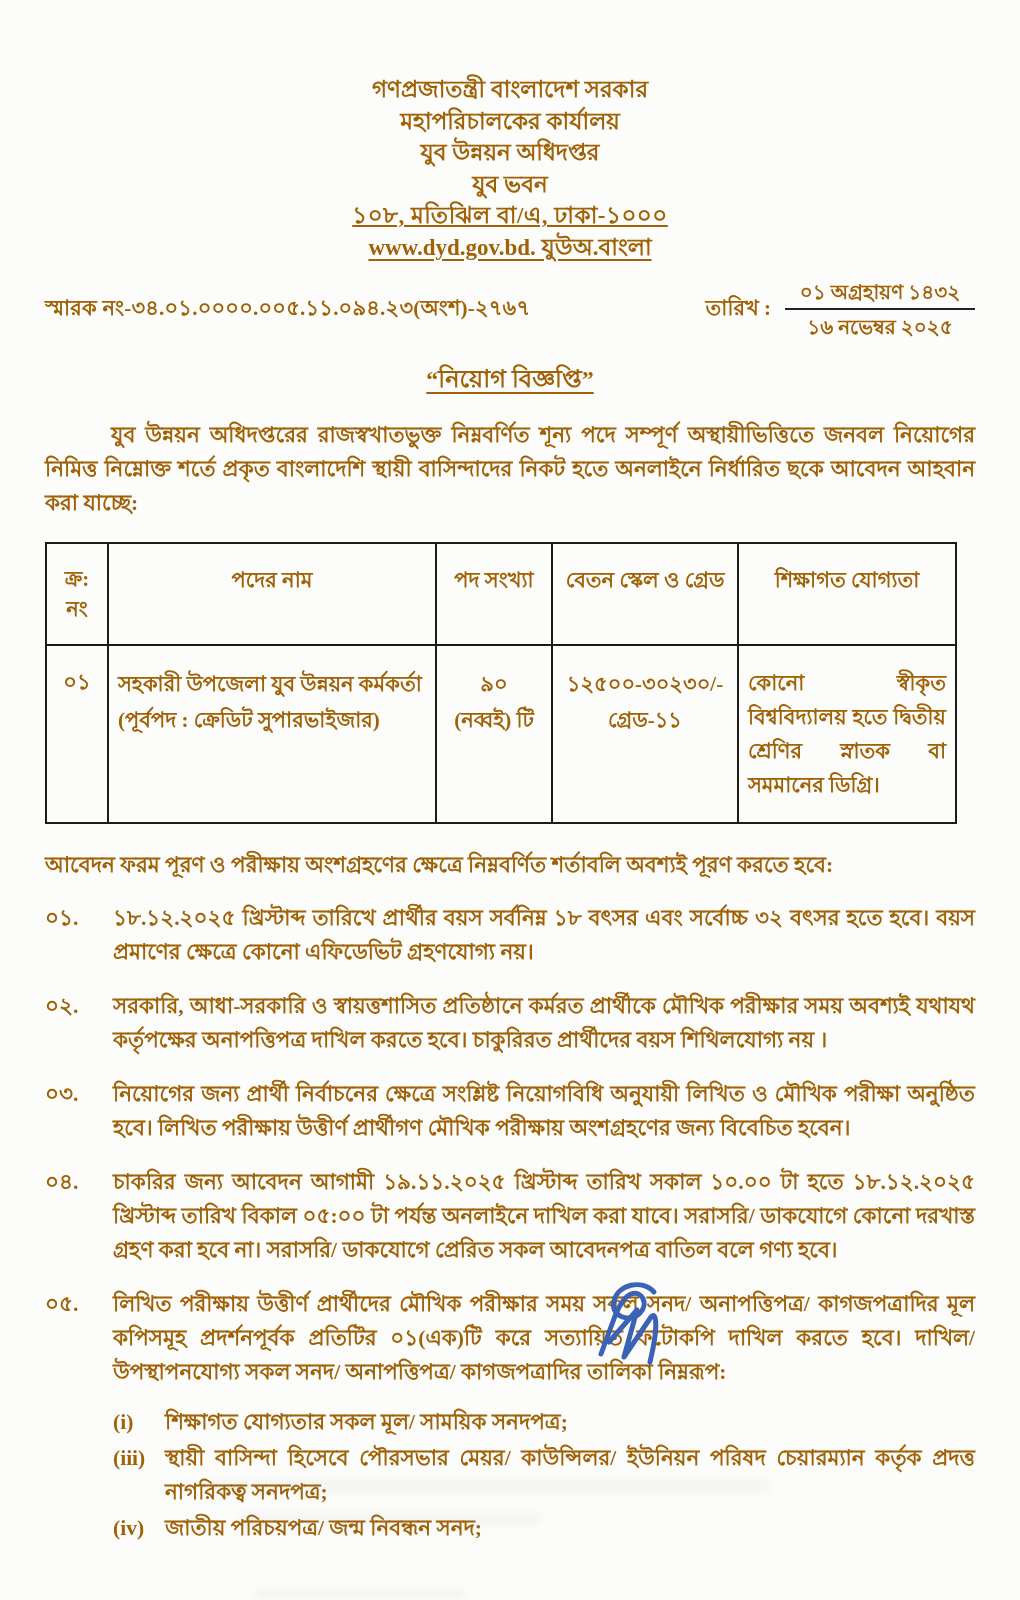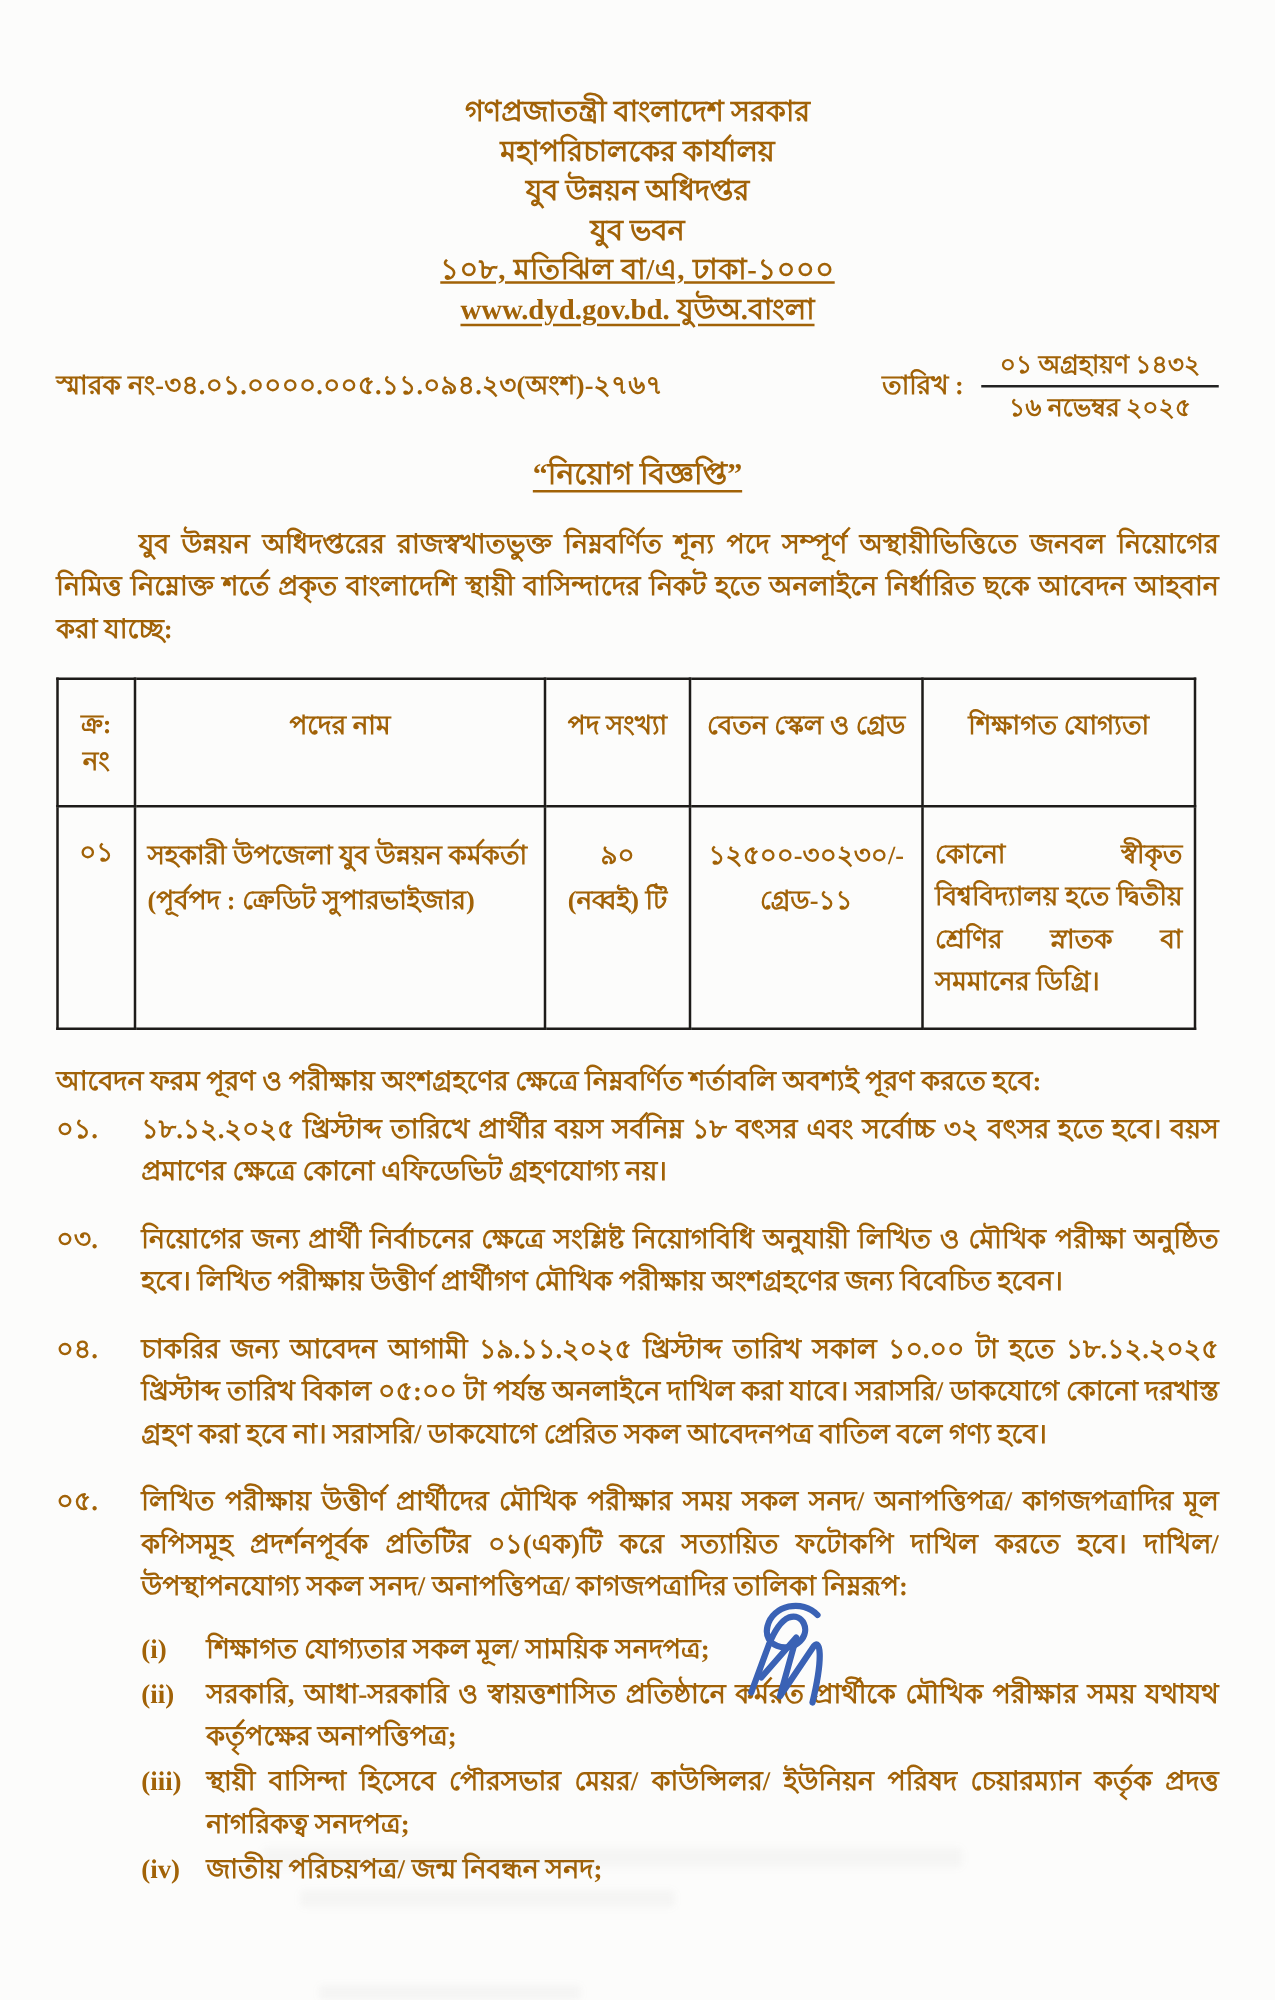--- a/index.html
+++ b/index.html
@@ -57,21 +57,21 @@
   th.col-qual{width:auto;}
   td.cell-serial{text-align:center;}
   td.cell-name{text-align:left;line-height:36px;margin-top:48px;}
   td.cell-count{text-align:center;line-height:36px;}
   td.cell-scale{text-align:center;line-height:36px;}
   td.cell-qual{text-align:justify;line-height:34px;}
   
   .conditions{margin-top:24px;font-size:21.5px;line-height:34px;font-weight:600;}
   .cond-intro{text-align:left;}
   .cond-item{display:flex;margin-top:20px;}
-  .cond-item.first{margin-top:4px;}
+  .cond-item.first{margin-top:19px;}
   .cond-num{flex:0 0 68px;}
   .cond-text{flex:1;text-align:justify;}
   
   .doc-list{margin:16px 0 0 68px;font-size:21.5px;line-height:34px;font-weight:600;}
   .doc-item{display:flex;margin-top:2px;}
   .doc-num{flex:0 0 52px;font-weight:700;}
   .doc-text{flex:1;text-align:justify;}
   
   .signature{position:absolute;left:586px;top:1280px;width:96px;height:100px;}
   .signature svg{width:100%;height:100%;}
@@ -144,40 +144,40 @@
     </table>
 
   <div class="conditions">
     <div class="cond-intro">আবেদন ফরম পূরণ ও পরীক্ষায় অংশগ্রহণের ক্ষেত্রে নিম্নবর্ণিত শর্তাবলি অবশ্যই পূরণ করতে হবে:</div>
 
     <div class="cond-item first">
       <div class="cond-num">০১.</div>
       <div class="cond-text">১৮.১২.২০২৫ খ্রিস্টাব্দ তারিখে প্রার্থীর বয়স সর্বনিম্ন ১৮ বৎসর এবং সর্বোচ্চ ৩২ বৎসর হতে হবে। বয়স প্রমাণের ক্ষেত্রে কোনো এফিডেভিট গ্রহণযোগ্য নয়।</div>
     </div>
     <div class="cond-item">
+      <div class="cond-num">০২.</div>
+      <div class="cond-text">সরকারি, আধা-সরকারি ও স্বায়ত্তশাসিত প্রতিষ্ঠানে কর্মরত প্রার্থীকে মৌখিক পরীক্ষার সময় অবশ্যই যথাযথ কর্তৃপক্ষের অনাপত্তিপত্র দাখিল করতে হবে। চাকুরিরত প্রার্থীদের বয়স শিথিলযোগ্য নয় ।</div>
+    </div>
+    <div class="cond-item">
       <div class="cond-num">০৩.</div>
       <div class="cond-text">নিয়োগের জন্য প্রার্থী নির্বাচনের ক্ষেত্রে সংশ্লিষ্ট নিয়োগবিধি অনুযায়ী লিখিত ও মৌখিক পরীক্ষা অনুষ্ঠিত হবে। লিখিত পরীক্ষায় উত্তীর্ণ প্রার্থীগণ মৌখিক পরীক্ষায় অংশগ্রহণের জন্য বিবেচিত হবেন।</div>
     </div>
     <div class="cond-item">
       <div class="cond-num">০৪.</div>
       <div class="cond-text">চাকরির জন্য আবেদন আগামী ১৯.১১.২০২৫ খ্রিস্টাব্দ তারিখ সকাল ১০.০০ টা হতে ১৮.১২.২০২৫ খ্রিস্টাব্দ তারিখ বিকাল ০৫:০০ টা পর্যন্ত অনলাইনে দাখিল করা যাবে। সরাসরি/ ডাকযোগে কোনো দরখাস্ত গ্রহণ করা হবে না। সরাসরি/ ডাকযোগে প্রেরিত সকল আবেদনপত্র বাতিল বলে গণ্য হবে।</div>
     </div>
     <div class="cond-item">
       <div class="cond-num">০৫.</div>
       <div class="cond-text">লিখিত পরীক্ষায় উত্তীর্ণ প্রার্থীদের মৌখিক পরীক্ষার সময় সকল সনদ/ অনাপত্তিপত্র/ কাগজপত্রাদির মূল কপিসমূহ প্রদর্শনপূর্বক প্রতিটির ০১(এক)টি করে সত্যায়িত ফটোকপি দাখিল করতে হবে। দাখিল/ উপস্থাপনযোগ্য সকল সনদ/ অনাপত্তিপত্র/ কাগজপত্রাদির তালিকা নিম্নরূপ:</div>
     </div>
 
     <div class="doc-list">
       <div class="doc-item">
         <div class="doc-num">(i)</div>
         <div class="doc-text">শিক্ষাগত যোগ্যতার সকল মূল/ সাময়িক সনদপত্র;</div>
-      </div>
-      <div class="doc-item">
-        <div class="doc-num">(ii)</div>
-        <div class="doc-text">সরকারি, আধা-সরকারি ও স্বায়ত্তশাসিত প্রতিষ্ঠানে কর্মরত প্রার্থীকে মৌখিক পরীক্ষার সময় যথাযথ কর্তৃপক্ষের অনাপত্তিপত্র;</div>
       </div>
       <div class="doc-item">
         <div class="doc-num">(iii)</div>
         <div class="doc-text">স্থায়ী বাসিন্দা হিসেবে পৌরসভার মেয়র/ কাউন্সিলর/ ইউনিয়ন পরিষদ চেয়ারম্যান কর্তৃক প্রদত্ত নাগরিকত্ব সনদপত্র;</div>
       </div>
       <div class="doc-item">
         <div class="doc-num">(iv)</div>
         <div class="doc-text">জাতীয় পরিচয়পত্র/ জন্ম নিবন্ধন সনদ;</div>
       </div>
     </div>

